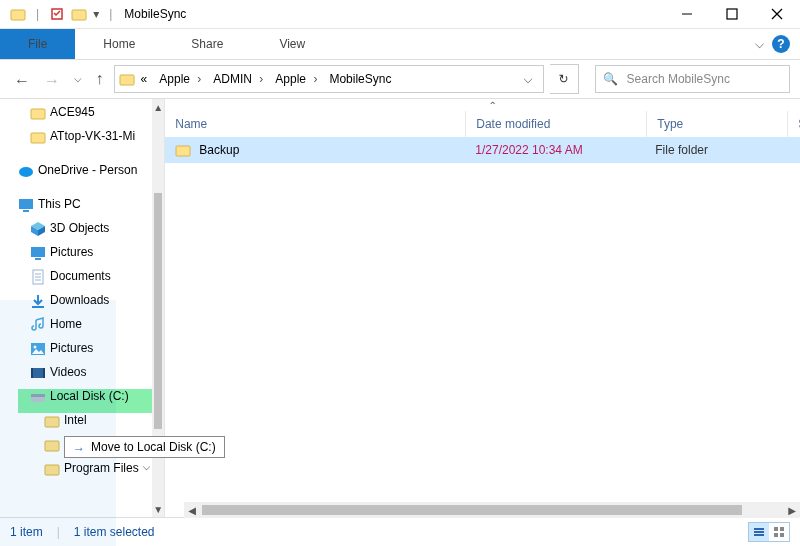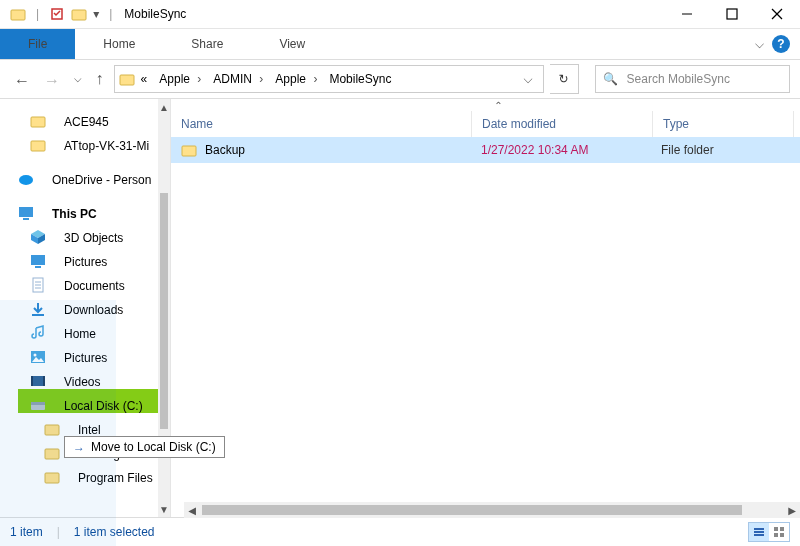--- a/index.html
+++ b/index.html
@@ -23,22 +23,22 @@
   .addr-chevron{margin-left:auto;padding:0 6px;color:#555}
   .refresh-btn{width:28px;height:28px;border:1px solid #ccc;border-left:none;display:flex;align-items:center;justify-content:center;color:#333}
   .search-box{flex:1;height:26px;border:1px solid #ccc;display:flex;align-items:center;padding:0 8px;color:#888;margin-left:10px}
   .search-box .sicon{margin-right:8px;color:#888}
   .body{display:flex;height:418px}
   .sidebar{width:170px;position:relative;padding:6px 0}
   .sidebar-scroll{position:absolute;right:0;top:0;width:12px;height:100%;background:#f0f0f0;display:flex;flex-direction:column}
   .sidebar-scroll .sbtn{height:16px;display:flex;align-items:center;justify-content:center;color:#555;font-size:10px}
   .sidebar-scroll .thumb{position:absolute;top:94px;left:2px;width:8px;height:236px;background:#c0c0c0}
   .tree{padding-left:18px}
-  .node{display:flex;align-items:flex-end;height:24px;gap:18px;white-space:nowrap;overflow:hidden;padding-right:14px}
-  .node.sel{background:#84cc16}
+  .node{display:flex;align-items:flex-start;height:24px;gap:4px;white-space:nowrap;overflow:hidden;padding-right:14px}
+  .node.sel{background:#86efac}
   .node.indent1{padding-left:12px}
   .node.indent2{padding-left:26px}
   .ic{width:16px;height:16px;display:inline-flex;align-items:center;justify-content:center;flex-shrink:0}
   .ic.folder svg rect{fill:#ffe18b;stroke:#d6b54a}
   .list{flex:1;display:flex;flex-direction:column;border-left:1px solid #e5e5e5}
   .list-head{height:26px;display:flex;font-size:12px;color:#4b6a99}
   .col{border-right:1px solid #e8e8e8;display:flex;align-items:center;padding:0 10px}
   .col.name{flex:0 0 280px}
   .col.date{flex:0 0 160px}
   .col.type{flex:0 0 120px}
@@ -178,21 +178,21 @@
           <span>ATtop-VK-31-Mi</span>
         </div>
         <div class="node indent0" style="margin-top: 10px;">
           <span class="ic">
             <svg width="16" height="16">
               <ellipse cx="8" cy="9" rx="7" ry="5" fill="#1294e8"></ellipse>
             </svg>
           </span>
           <span>OneDrive - Person</span>
         </div>
-        <div class="node indent0" style="margin-top: 10px; font-weight: bold;">
+        <div class="node indent0" style="margin-top: 10px;">
           <span class="ic">
             <svg width="16" height="16">
               <rect x="1" y="2" width="14" height="10" fill="#3a97dd"></rect>
               <rect x="5" y="13" width="6" height="2" fill="#3a97dd"></rect>
             </svg>
           </span>
           <span>This PC</span>
         </div>
         <div class="node indent1">
           <span class="ic">

